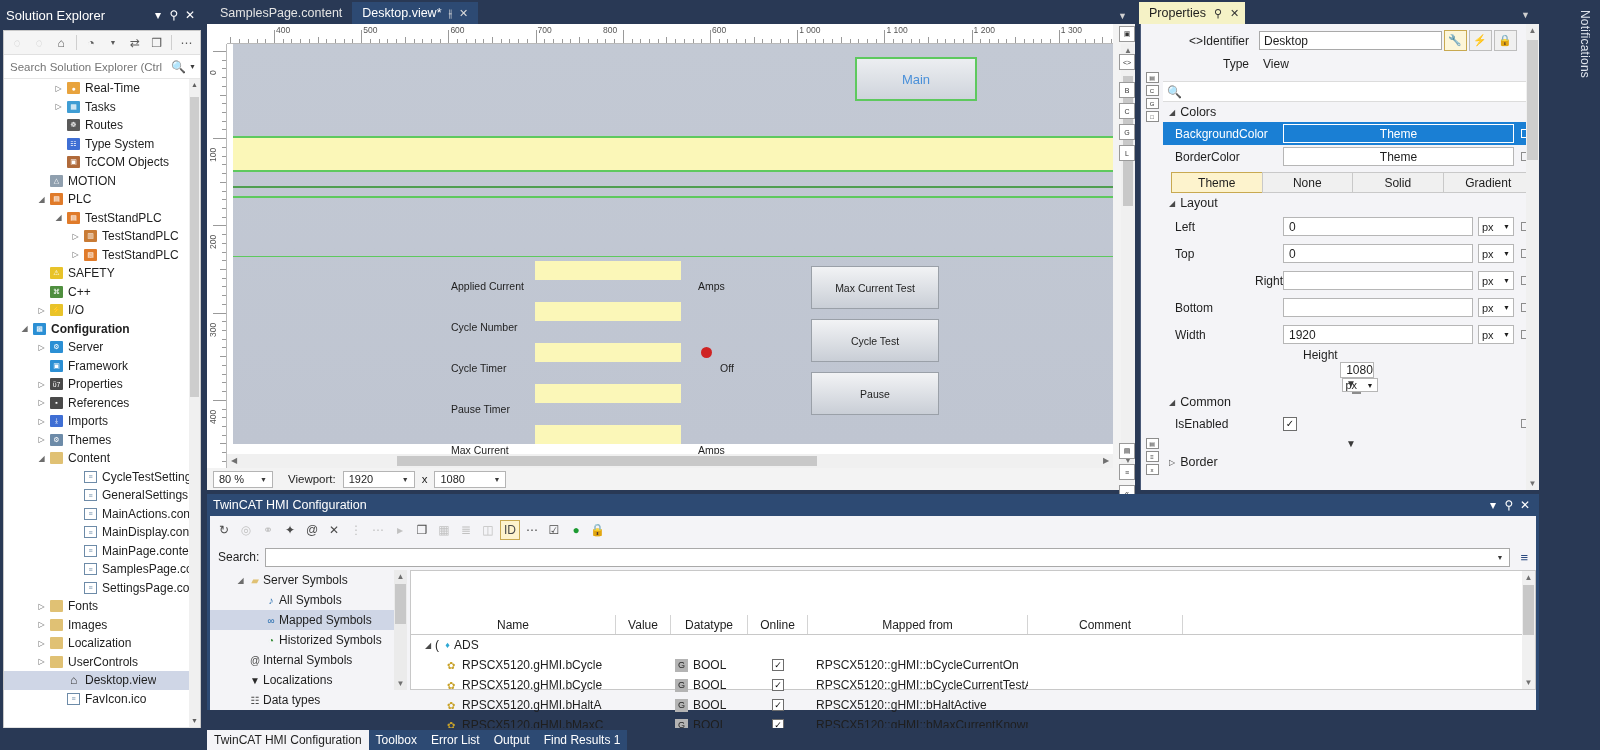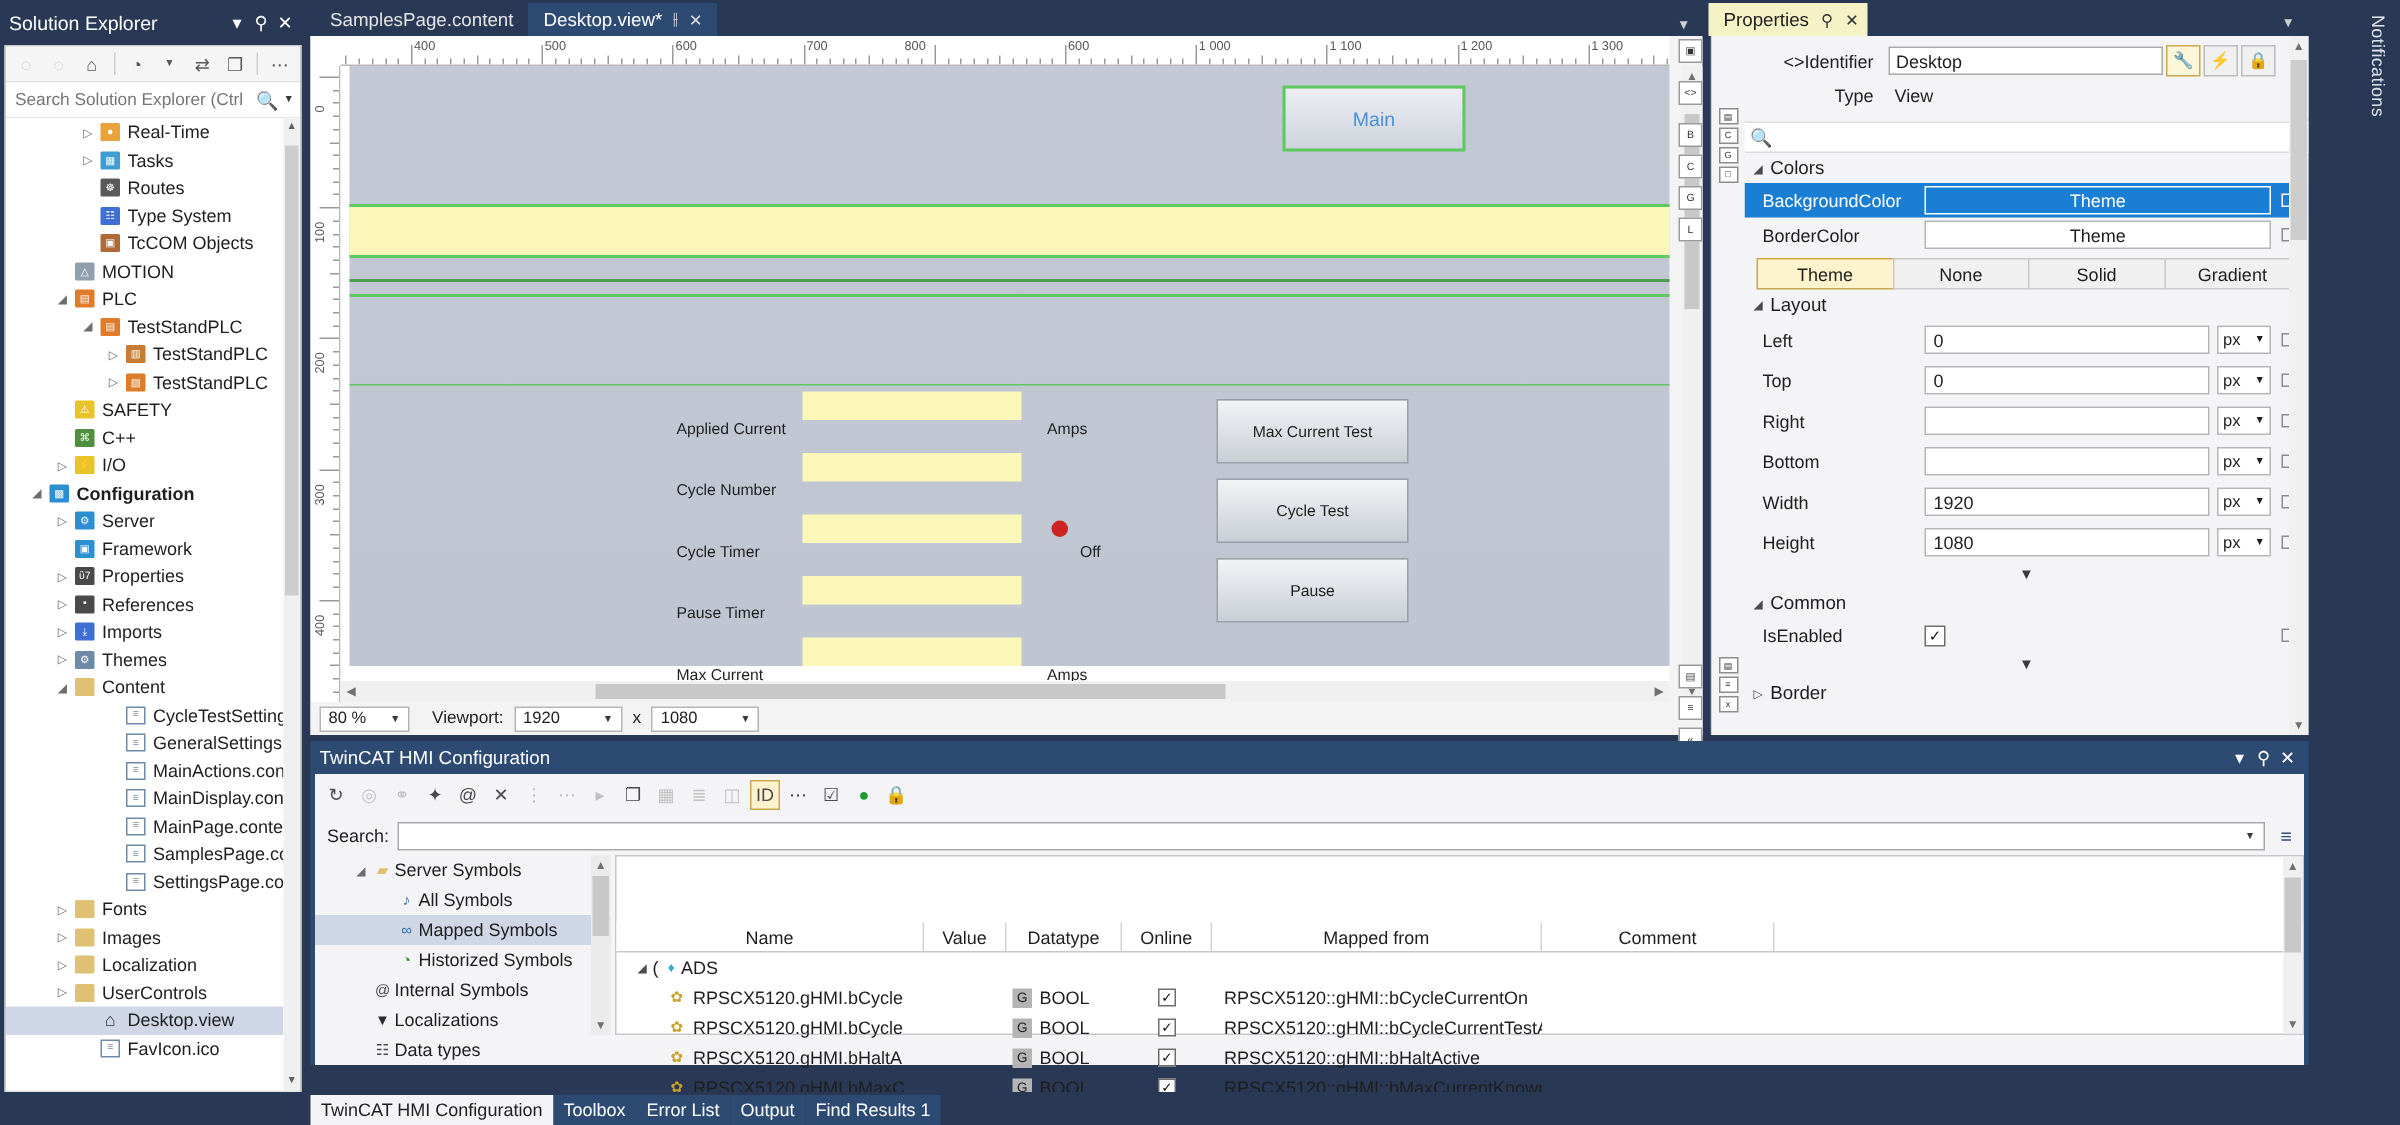--- a/index.html
+++ b/index.html
@@ -850,21 +850,21 @@
             </div>
             <div class="pr-prow" style="height: 27px;">
               <span class="pr-pname">Top</span>
               <span class="pr-pval" style="justify-content: flex-start; padding-left: 5px;">0</span>
               <span class="pr-unit">
                 <span>px</span>
                 <span class="ua">▼</span>
               </span>
               <span class="pr-chk-sq"></span>
             </div>
-            <div class="pr-prow" style="height: 27px;">
+            <div class="pr-prow" style="height: 27px; text-align: right;">
               <span class="pr-pname">Right</span>
               <span class="pr-pval" style="justify-content: flex-start; padding-left: 5px;"></span>
               <span class="pr-unit">
                 <span>px</span>
                 <span class="ua">▼</span>
               </span>
               <span class="pr-chk-sq"></span>
             </div>
             <div class="pr-prow" style="height: 27px;">
               <span class="pr-pname">Bottom</span>
@@ -877,21 +877,21 @@
             </div>
             <div class="pr-prow" style="height: 27px;">
               <span class="pr-pname">Width</span>
               <span class="pr-pval" style="justify-content: flex-start; padding-left: 5px;">1920</span>
               <span class="pr-unit">
                 <span>px</span>
                 <span class="ua">▼</span>
               </span>
               <span class="pr-chk-sq"></span>
             </div>
-            <div class="pr-prow" style="height: 27px;">
+            <div class="pr-prow" style="height: 27px; flex-direction: column;">
               <span class="pr-pname">Height</span>
               <span class="pr-pval" style="justify-content: flex-start; padding-left: 5px;">1080</span>
               <span class="pr-unit">
                 <span>px</span>
                 <span class="ua">▼</span>
               </span>
               <span class="pr-chk-sq"></span>
             </div>
             <div class="pr-more">▼</div>
             <div class="pr-group">

